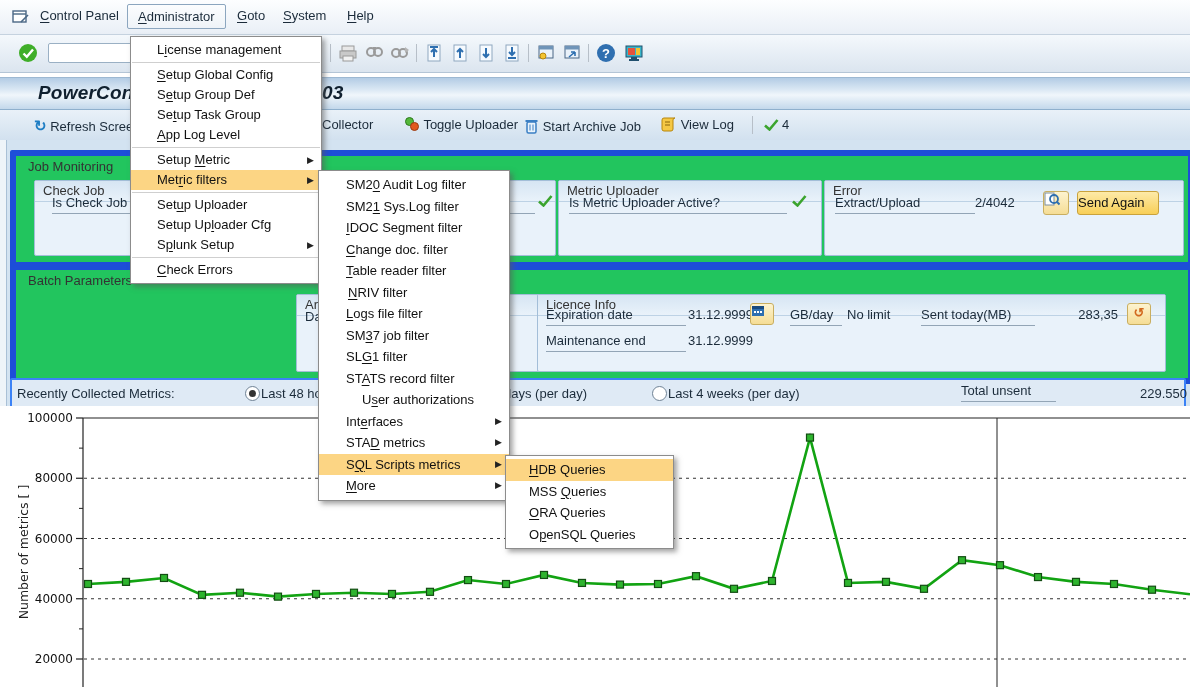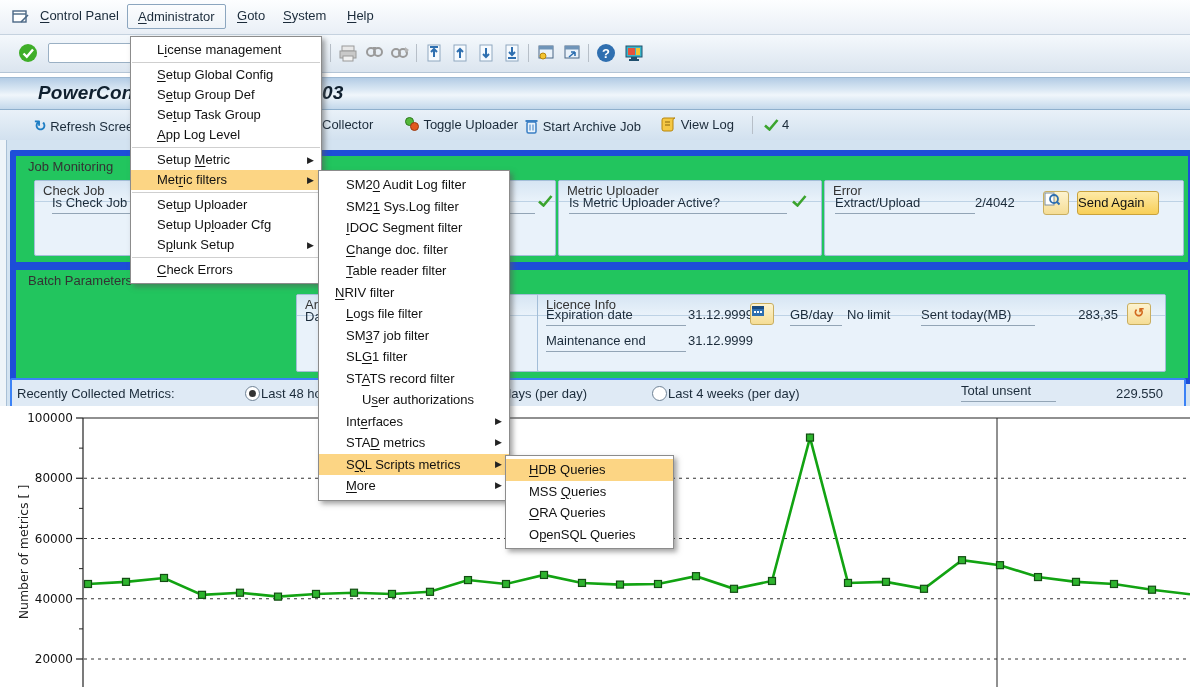--- a/index.html
+++ b/index.html
@@ -300,21 +300,21 @@
 </div>
 
 <div class="abs radiobar">
   <span class="rb-text" style="left:5px">Recently Collected Metrics:</span>
   <span class="radio sel" style="left:233px"></span>
   <span class="rb-text" style="left:249px">Last 48 ho</span>
   <span class="rb-text" style="left:492px">days (per day)</span>
   <span class="radio" style="left:640px"></span>
   <span class="rb-text" style="left:656px">Last 4 weeks (per day)</span>
   <span class="rb-text flabel" style="left:949px;top:3px;width:95px;position:absolute">Total unsent</span>
-  <span class="rb-text" style="left:1104px">229.550</span>
+  <span class="rb-text" style="left:1128px">229.550</span>
 </div>
 
 <div class="abs chartwrap">
   <svg width="1190" height="281" viewBox="0 0 1190 281">
       <line x1="83" y1="12" x2="1190" y2="12" stroke="#222" stroke-width="1.2"></line>
       <line x1="83" y1="12" x2="83" y2="281" stroke="#222" stroke-width="1.2"></line>
       <line x1="84" y1="253" x2="1190" y2="253" stroke="#333" stroke-width="1" stroke-dasharray="3,4"></line>
       <line x1="76" y1="253" x2="83" y2="253" stroke="#222" stroke-width="1.2"></line>
       <text x="73" y="257" text-anchor="end" font-size="12" fill="#111" font-family="&quot;DejaVu Sans&quot;,sans-serif">20000</text>
       <line x1="84" y1="192.75" x2="1190" y2="192.75" stroke="#333" stroke-width="1" stroke-dasharray="3,4"></line>
@@ -384,21 +384,21 @@
   <div class="msep"></div>
   <div class="mi"><span><u>C</u>heck Errors</span></div>
 </div>
 
 <div class="menu tall" style="left:318px;top:170px;width:190px">
   <div class="mi" style="padding-left:27px"><span>SM2<u>0</u> Audit Log filter</span></div>
   <div class="mi" style="padding-left:27px"><span>SM2<u>1</u> Sys.Log filter</span></div>
   <div class="mi" style="padding-left:27px"><span><u>I</u>DOC Segment filter</span></div>
   <div class="mi" style="padding-left:27px"><span><u>C</u>hange doc. filter</span></div>
   <div class="mi" style="padding-left:27px"><span><u>T</u>able reader filter</span></div>
-  <div class="mi" style="padding-left:16px"><span><u>N</u>RIV filter</span></div>
+  <div class="mi" style="padding-left:29px"><span><u>N</u>RIV filter</span></div>
   <div class="mi" style="padding-left:27px"><span><u>L</u>ogs file filter</span></div>
   <div class="mi" style="padding-left:27px"><span>SM<u>3</u>7 job filter</span></div>
   <div class="mi" style="padding-left:27px"><span>SL<u>G</u>1 filter</span></div>
   <div class="mi" style="padding-left:27px"><span>ST<u>A</u>TS record filter</span></div>
   <div class="mi" style="padding-left:43px"><span>U<u>s</u>er authorizations</span></div>
   <div class="mi" style="padding-left:27px"><span>Int<u>e</u>rfaces</span><span class="arr">▶</span></div>
   <div class="mi" style="padding-left:27px"><span>STA<u>D</u> metrics</span><span class="arr">▶</span></div>
   <div class="mi hl" style="padding-left:27px"><span>S<u>Q</u>L Scripts metrics</span><span class="arr">▶</span></div>
   <div class="mi" style="padding-left:27px"><span><u>M</u>ore</span><span class="arr">▶</span></div>
 </div>

